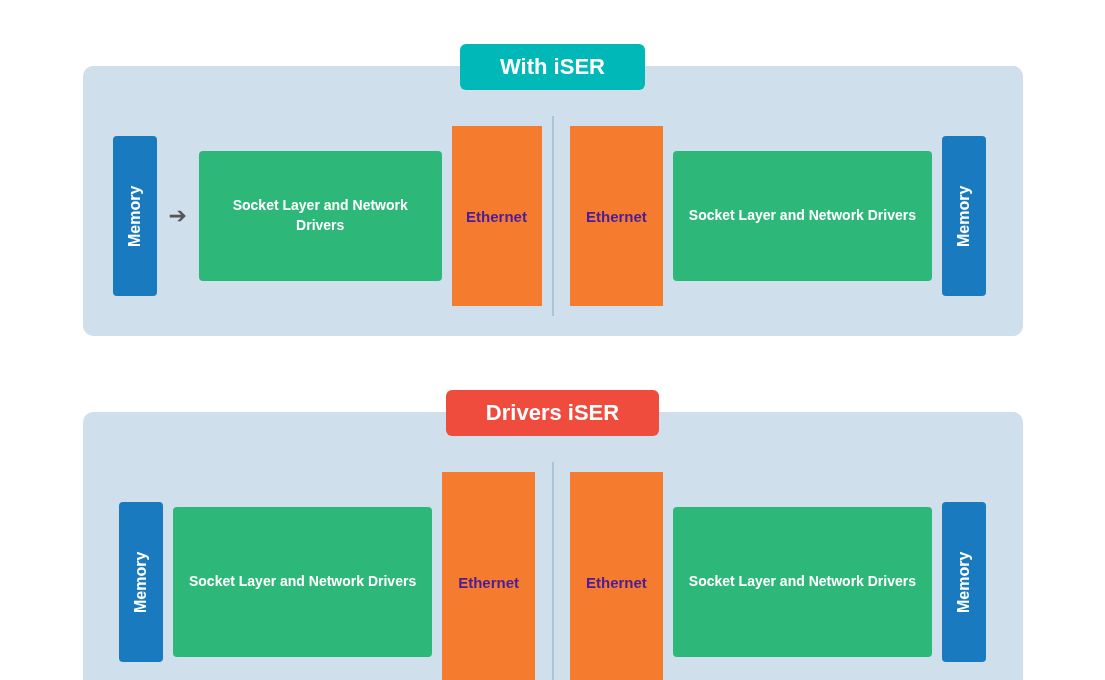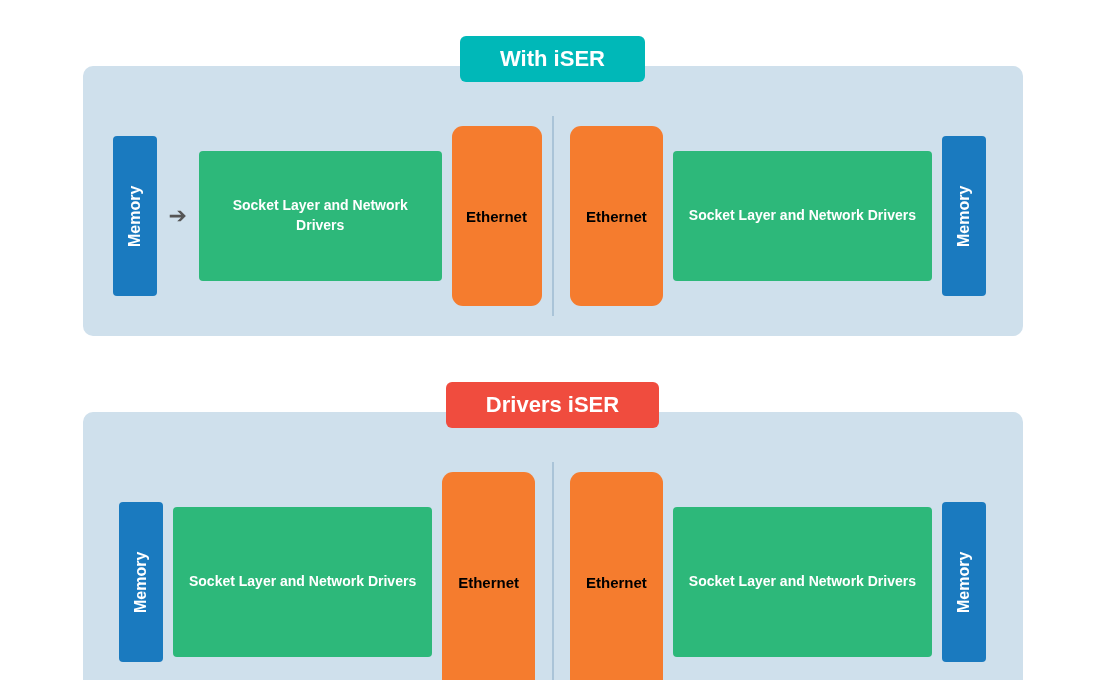--- a/index.html
+++ b/index.html
@@ -23,21 +23,21 @@
       display: block;
       text-align: center;
       font-size: 22px;
       font-weight: bold;
       color: #fff;
       padding: 10px 40px;
       border-radius: 6px;
       margin: 0 auto 0 auto;
       width: fit-content;
       position: relative;
-      top: 16px;
+      top: 24px;
       z-index: 2;
     }
 
     .title-iser {
       background-color: #00b8b8;
     }
 
     .title-no-iser {
       background-color: #f04c3e;
     }
@@ -94,26 +94,26 @@
       display: flex;
       align-items: center;
       justify-content: center;
       min-height: 130px;
       min-width: 120px;
       line-height: 1.4;
     }
 
     .ethernet-block {
       background-color: #f57c2e;
-      color: #000000;
+      color: #4c1d95;
       font-size: 15px;
       font-weight: bold;
       text-align: center;
       padding: 16px 16px;
-      border-radius: 11px;
+      border-radius: 0;
       display: flex;
       align-items: center;
       justify-content: center;
       min-height: 180px;
       min-width: 90px;
       line-height: 1.4;
     }
 
     .arrow {
       display: flex;

